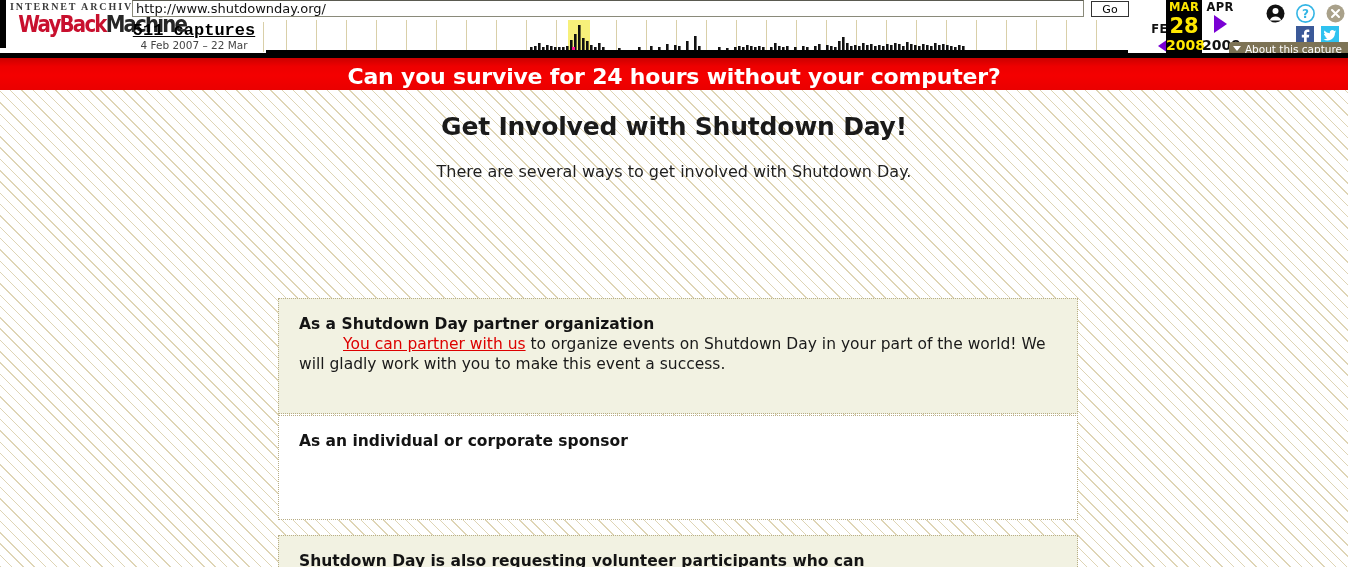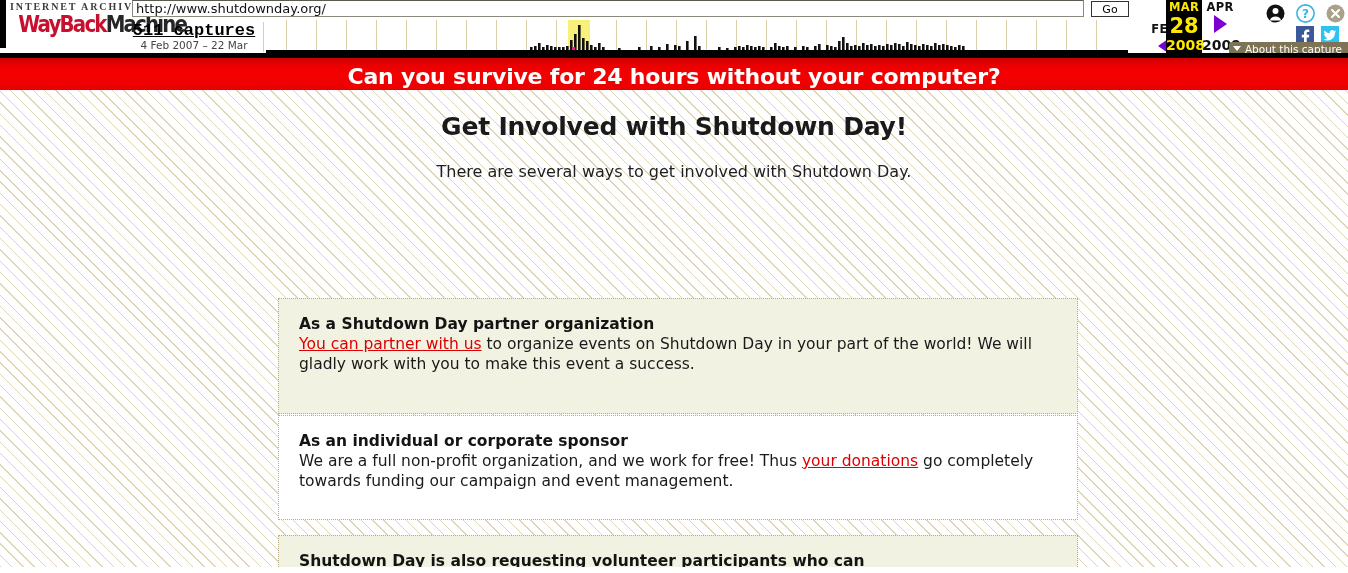--- a/index.html
+++ b/index.html
@@ -289,20 +289,21 @@
     margin: 0;
     font-family: "DejaVu Sans", sans-serif;
     font-size: 15.5px;
     line-height: 19.5px;
     color: #1a1a1a;
   }
   a.wlink {
     color: #dd0000;
     text-decoration: underline;
     cursor: pointer;
+    margin-left: 44px;
   }
 </style>
 </head>
 <body>
 
 <div id="wm-toolbar">
 
   <div id="wm-logo">
     <div id="ia-text">INTERNET ARCHIVE</div>
     <div id="wbm-wordmark"><span class="red">WayBack</span><span class="dark">Machine</span></div>
@@ -501,21 +502,20 @@
   <h1 id="page-title">Get Involved with Shutdown Day!</h1>
   <p id="page-subtitle">There are several ways to get involved with Shutdown Day.</p>
 
   <div class="info-box cream" id="box-0">
     <p class="box-heading">As a Shutdown Day partner organization</p>
     <p class="box-body"><a class="wlink">You can partner with us</a><span> to organize events on Shutdown Day in your part of the world! We will gladly work with you to make this event a success.</span></p>
   </div>
 
   <div class="info-box white" id="box-1">
     <p class="box-heading">As an individual or corporate sponsor</p>
-    <p class="box-body"><span>We are a full non-profit organization, and we work for free! Thus </span><a class="wlink">your donations</a><span> go completely towards funding our campaign and event management.</span></p>
   </div>
 
   <div class="info-box cream" id="box-2">
     <p class="box-heading">Shutdown Day is also requesting volunteer participants who can</p>
 
   </div>
 
 </div>
 
 </body></html>

